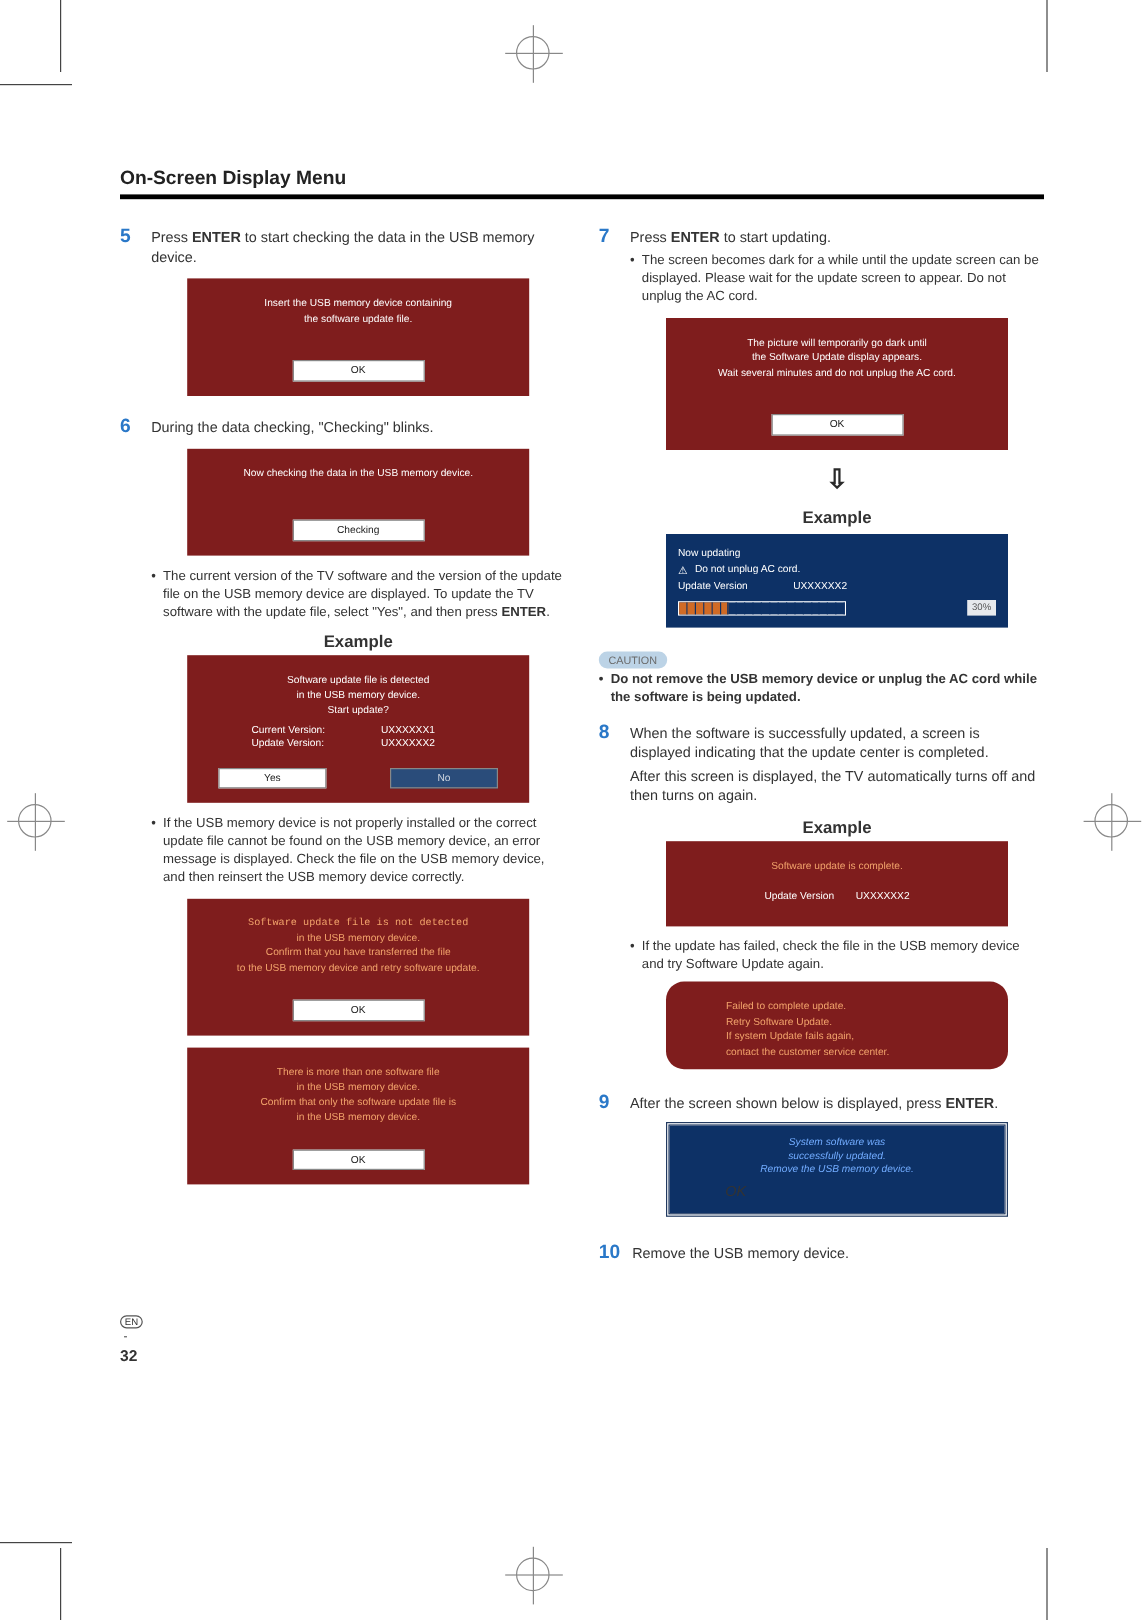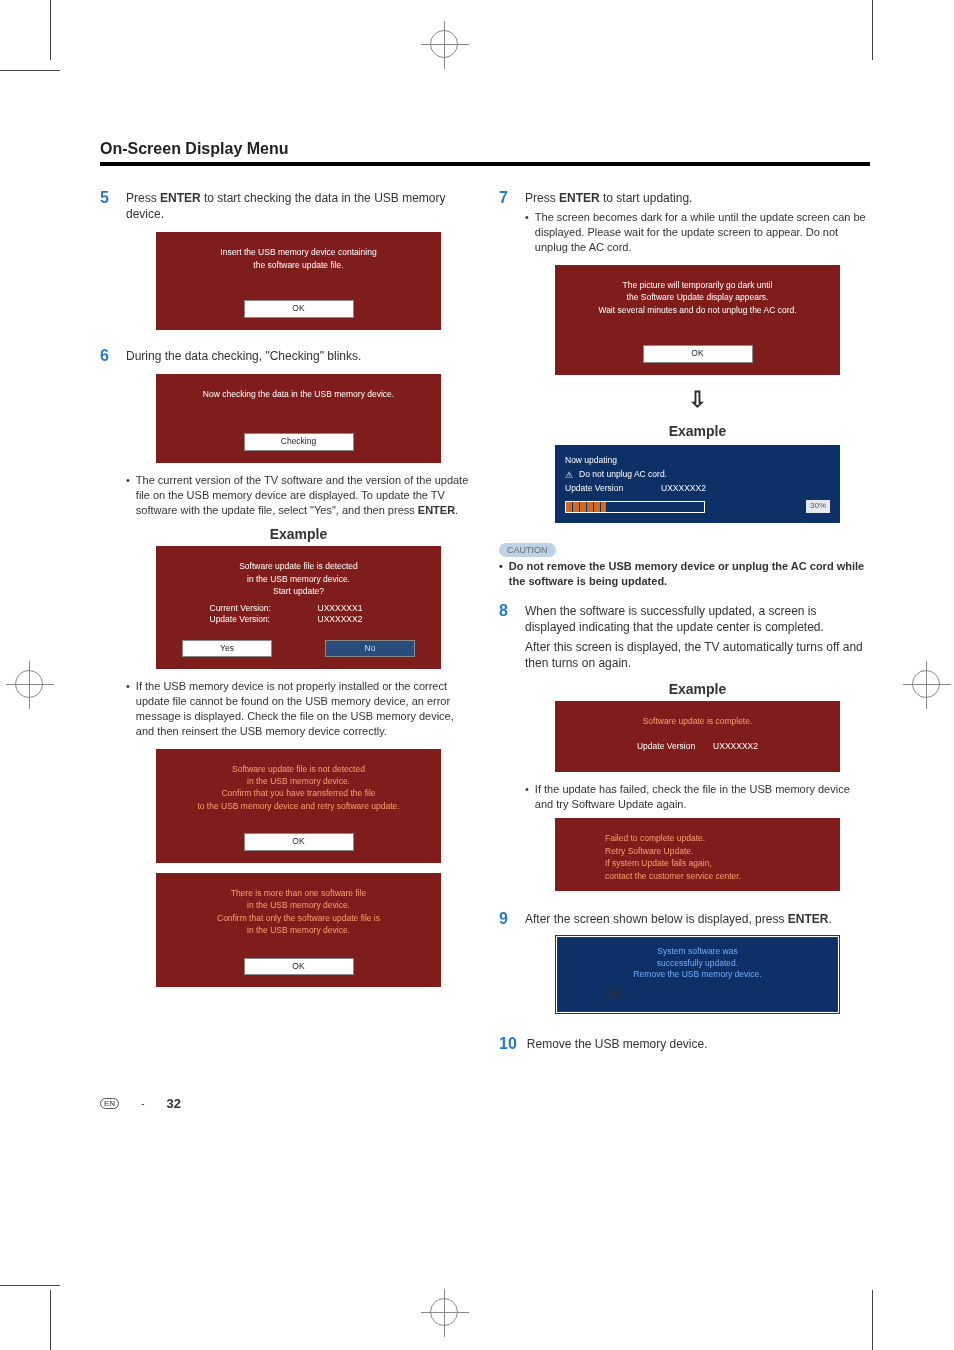--- a/index.html
+++ b/index.html
@@ -108,25 +108,25 @@
     text-align:center; font-size: 22px; font-weight:bold; margin: 2px 0 0;
     color:#2a2a2a;
   }
 
   .error-screen { margin: 6px 30px; }
   .error-screen .line { color: #f2a36b; text-align:left; padding-left: 40px; }
 
   .dbl-frame {
     border: 3px double #223a60; margin: 8px 30px; padding: 0;
   }
-  .dbl-inner { background:#0d3166; padding: 8px 10px 10px; text-align:center; }
+  .dbl-inner { background:#0d3166; padding: 8px 10px 10px; text-align:center;font-style:italic; }
   .dbl-inner .line { color: #72acff; font-size: 8.5px; }
 
   .complete-screen .line1 { color: #f2a36b; margin-bottom: 14px; }
-  .page-foot { display:flex; align-items:center; gap:19px; font-size:10px; margin-top: 40px; }
+  .page-foot { display:flex; align-items:flex-start; gap:2px; font-size:10px; margin-top: 40px; flex-direction: column; }
   .en-badge {
     border: 1px solid #555; border-radius: 8px; font-size: 8px; padding: 0 3px;
     display: inline-block;
   }
   .dash { margin: 0 3px; }
   .pagenum { font-weight: bold; font-size: 13px; }
 
 </style>
 </head>
 <body>
@@ -202,21 +202,21 @@
               <span class="btn2 dark">No</span>
             </div>
           </div>
 
           <div class="bullet">
             <span class="dot">•</span>
             <span>If the USB memory device is not properly installed or the correct update file cannot be found on the USB memory device, an error message is displayed. Check the file on the USB memory device, and then reinsert the USB memory device correctly.</span>
           </div>
 
           <div class="screen">
-            <div class="line" style="color:#f2a36b;">Software update file is not detected</div>
+            <div class="line" style="color:#f2a36b;font-family:Liberation Mono, monospace;">Software update file is not detected</div>
             <div class="line" style="color:#f2a36b;">in the USB memory device.</div>
             <div class="line" style="color:#f2a36b;">Confirm that you have transferred the file</div>
             <div class="line" style="color:#f2a36b;">to the USB memory device and retry software update.</div>
             <div style="height:10px;"></div>
             <div class="btn">OK</div>
           </div>
 
           <div class="screen">
             <div class="line" style="color:#f2a36b;">There is more than one software file</div>
             <div class="line" style="color:#f2a36b;">in the USB memory device.</div>
@@ -318,21 +318,21 @@
               <span>UXXXXXX2</span>
             </div>
             <div style="height:8px;"></div>
           </div>
 
           <div class="bullet">
             <span class="dot">•</span>
             <span>If the update has failed, check the file in the USB memory device and try Software Update again.</span>
           </div>
 
-          <div class="screen error-screen" style="padding-bottom:8px;">
+          <div class="screen error-screen" style="padding-bottom:8px;border-radius:15px;">
             <div class="line">Failed to complete update.</div>
             <div class="line">Retry Software Update.</div>
             <div class="line">If system Update fails again,</div>
             <div class="line">contact the customer service center.</div>
           </div>
         </div>
       </div>
 
       <div class="step" style="margin-top:14px;">
         <div class="step-num">9</div>

